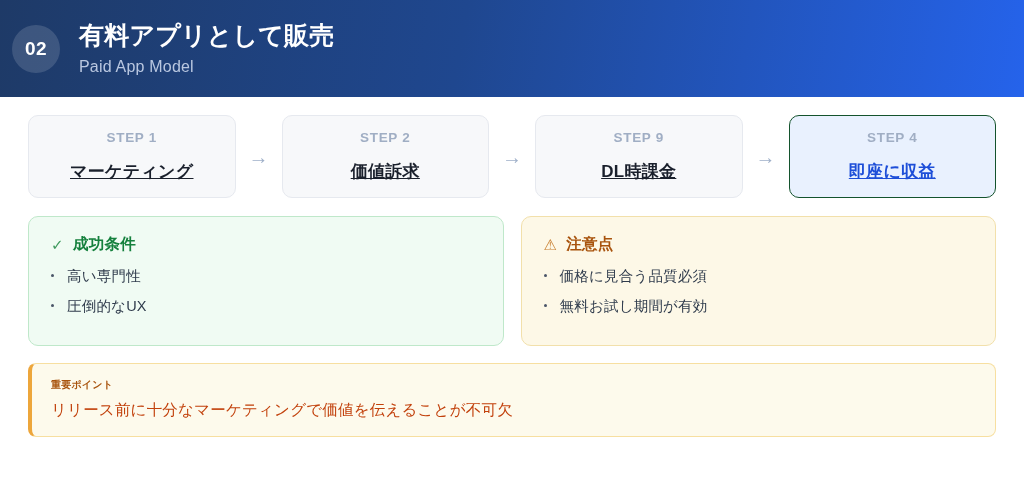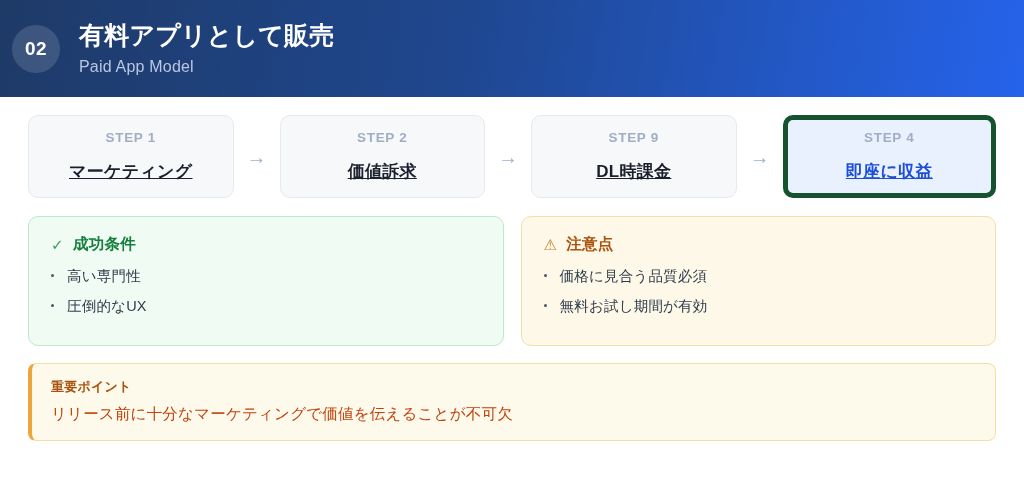--- a/index.html
+++ b/index.html
@@ -76,21 +76,21 @@
     background: #f7f8fa;
     border: 1px solid #e6e9ef;
     display: flex;
     flex-direction: column;
     align-items: center;
     justify-content: center;
     box-sizing: border-box;
   }
   .step-card.active {
     background: #e9f1fe;
-    border: 5px solid #14532d;
+    border: 1px solid #14532d;
   }
   .step-label {
     color: #a0aec4;
     font-size: 13.5px;
     font-weight: bold;
     letter-spacing: 0.7px;
   }
   .step-title {
     margin-top: 15px;
     color: #1a202c;
@@ -184,21 +184,21 @@
   .banner {
     border-radius: 8px;
     background: #fdfaec;
     border: 1px solid #f7dfa0;
     border-left: 4px solid #eda63b;
     box-sizing: border-box;
     padding: 14px 20px 15px 19px;
   }
   .banner-title {
     color: #a8530d;
-    font-size: 13px;
+    font-size: 10px;
     font-weight: bold;
     letter-spacing: 0.2px;
   }
   .banner-body {
     margin-top: 8px;
     color: #c2410c;
     font-size: 15.5px;
     letter-spacing: 0.2px;
   }
 </style>

